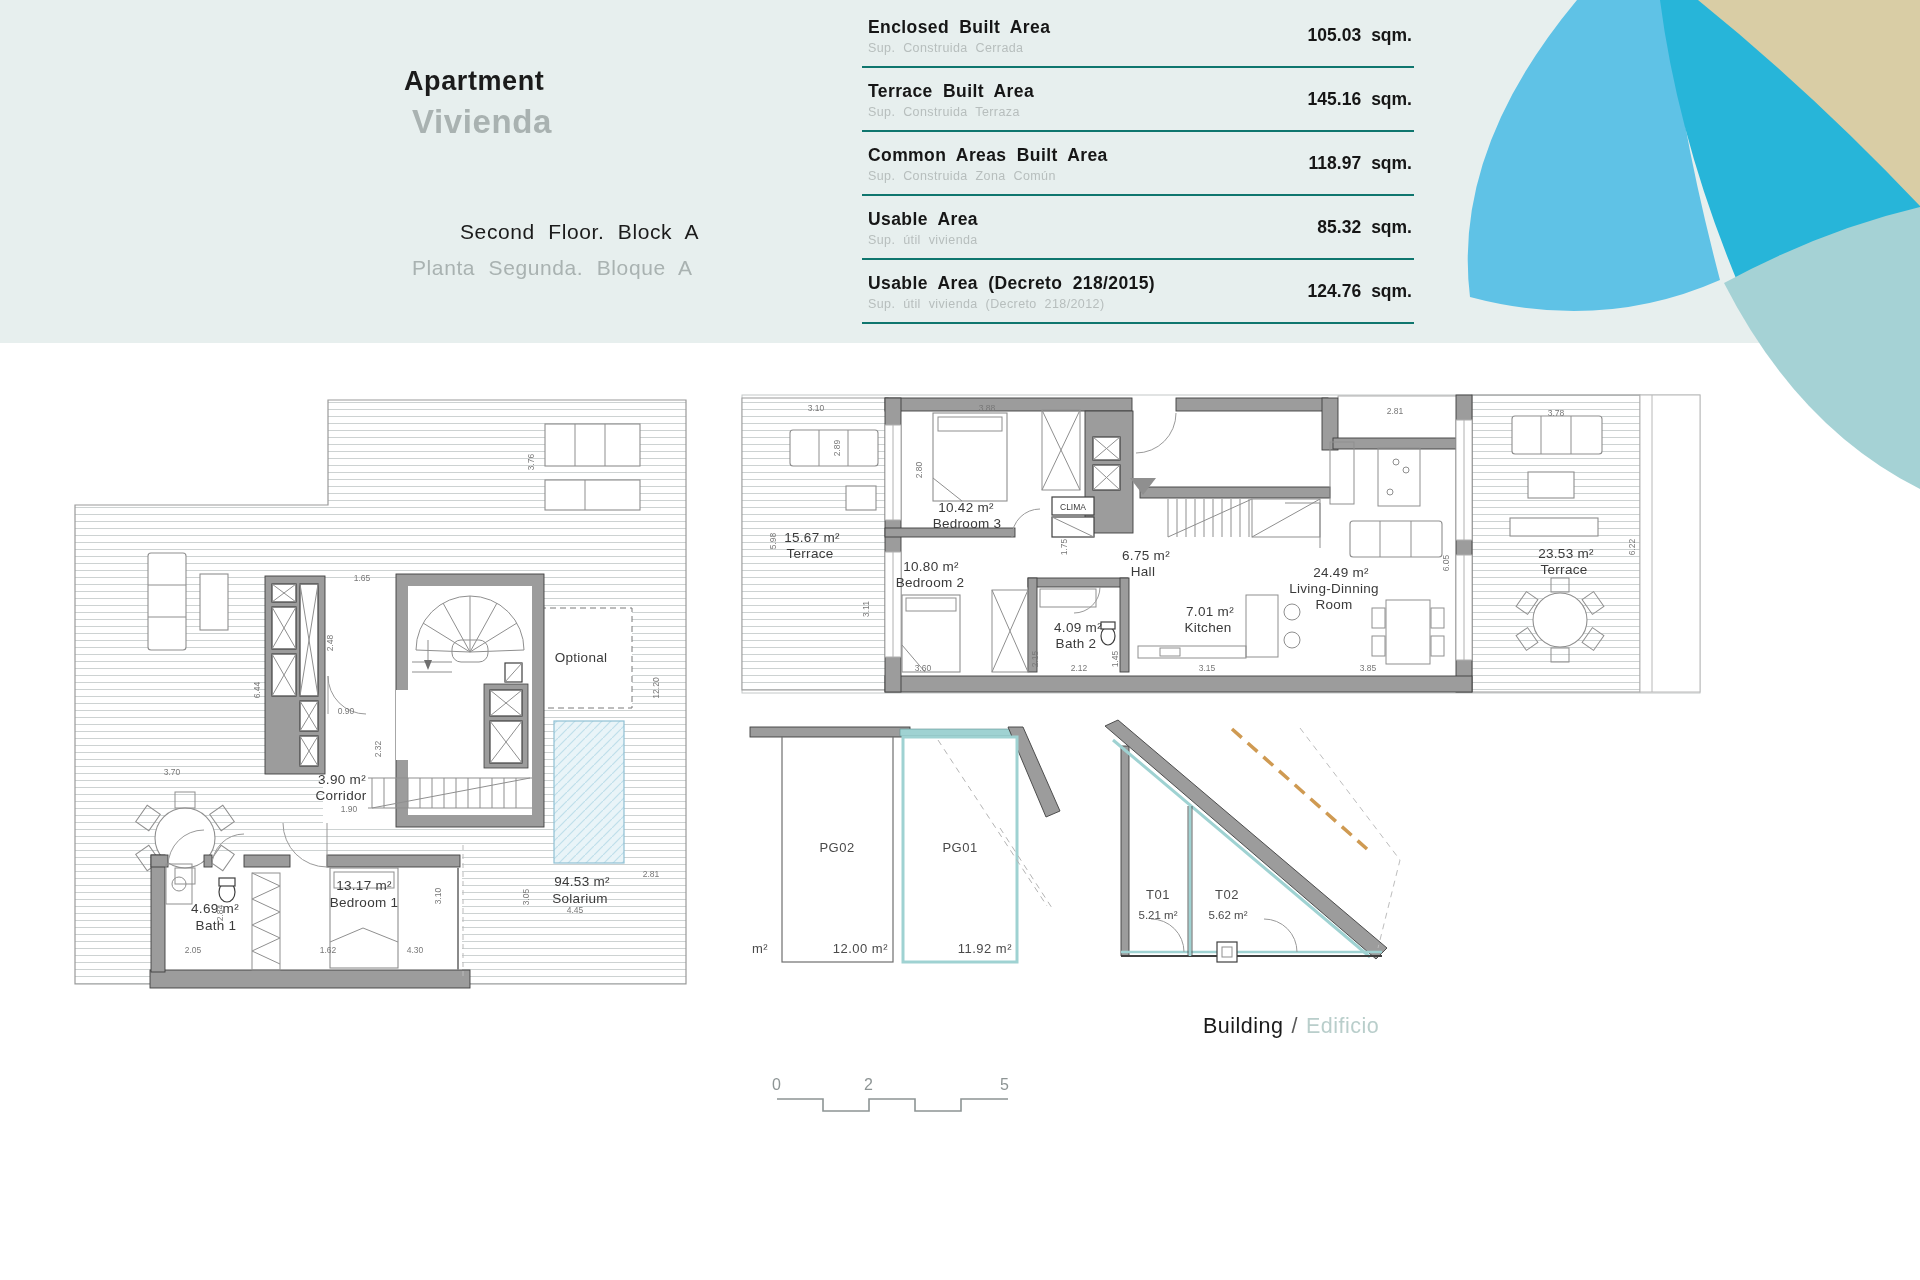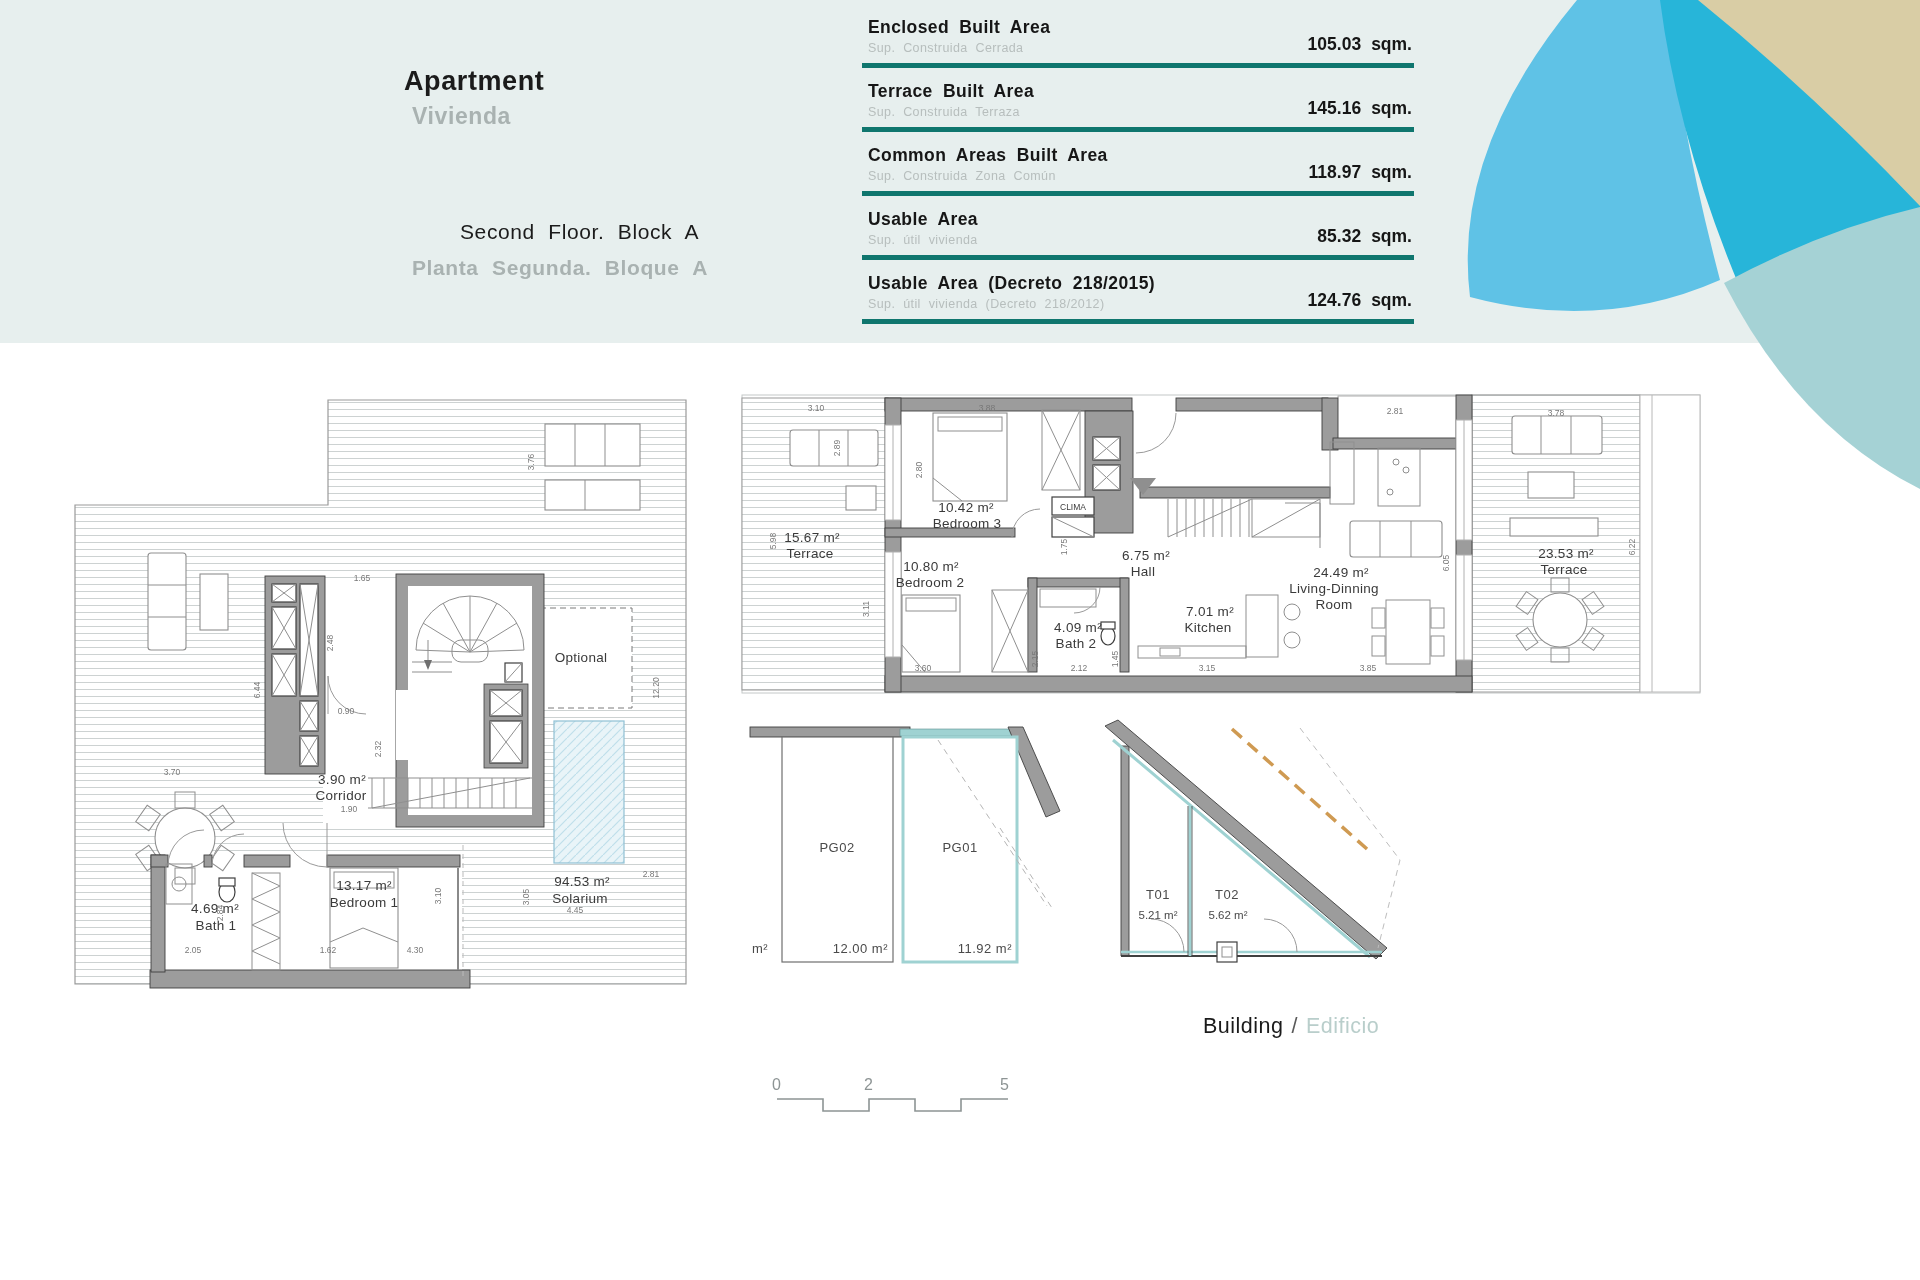--- a/index.html
+++ b/index.html
@@ -4,28 +4,28 @@
 <style>
   * { margin:0; padding:0; box-sizing:border-box; }
   html,body { width:1920px; height:1280px; background:#fff; font-family:"Liberation Sans", sans-serif; }
   .page { position:relative; width:1920px; height:1280px; overflow:hidden; background:#fff; }
 
   .band { position:absolute; left:0; top:0; width:1920px; height:343px; background:#e7efee; }
   .petals { position:absolute; left:1420px; top:0; width:500px; height:540px; }
 
   .hdr { position:absolute; color:#1b1b1b; letter-spacing:.6px; word-spacing:7px; }
   .hdr-apartment { left:404px; top:66px; font-size:27px; font-weight:600; }
-  .hdr-vivienda  { left:412px; top:103px; font-size:23px; font-weight:600; color:#a9b2b1; }
+  .hdr-vivienda  { left:412px; top:103px; font-size:33px; font-weight:600; color:#a9b2b1; }
   .hdr-unit      { left:560px; top:52px; font-size:74px; font-weight:600; letter-spacing:0; }
   .hdr-floor-en  { left:412px; top:220px; font-size:21px; font-weight:500;margin-left:48px; }
-  .hdr-floor-es  { left:412px; top:256px; font-size:21px; font-weight:700; color:#a9b2b1; }
+  .hdr-floor-es  { left:412px; top:256px; font-size:21px; font-weight:400; color:#a9b2b1; }
 
   .area-table { position:absolute; left:862px; top:4px; width:552px; }
-  .area-row { display:flex; align-items:flex-end; justify-content:space-between;
-              border-bottom:5px solid #0f766e; padding:9px 2px 8px 6px; min-height:64px; }
+  .area-row { display:flex; align-items:center; justify-content:space-between;
+              border-bottom:2px solid #0f766e; padding:9px 2px 8px 6px; min-height:64px; }
   .area-labels .en { font-size:17.5px; font-weight:600; color:#161616; letter-spacing:.4px; word-spacing:5px; }
   .area-labels .es { font-size:12.5px; font-weight:500; color:#b7bebd; letter-spacing:.4px; word-spacing:4px; margin-top:3px; }
   .area-value { font-size:17.5px; font-weight:600; color:#161616; white-space:nowrap; }
   .area-value .num { margin-right:10px; }
 
   .building-label { position:absolute; left:1203px; top:1014px; font-size:21.5px; font-weight:500;
                     letter-spacing:.5px; word-spacing:4px; color:#1b1b1b;text-align:right; }
   .building-label .sep { color:#5a5a5a; margin:0 8px; }
   .building-label .es  { color:#b9cecb; }
 

